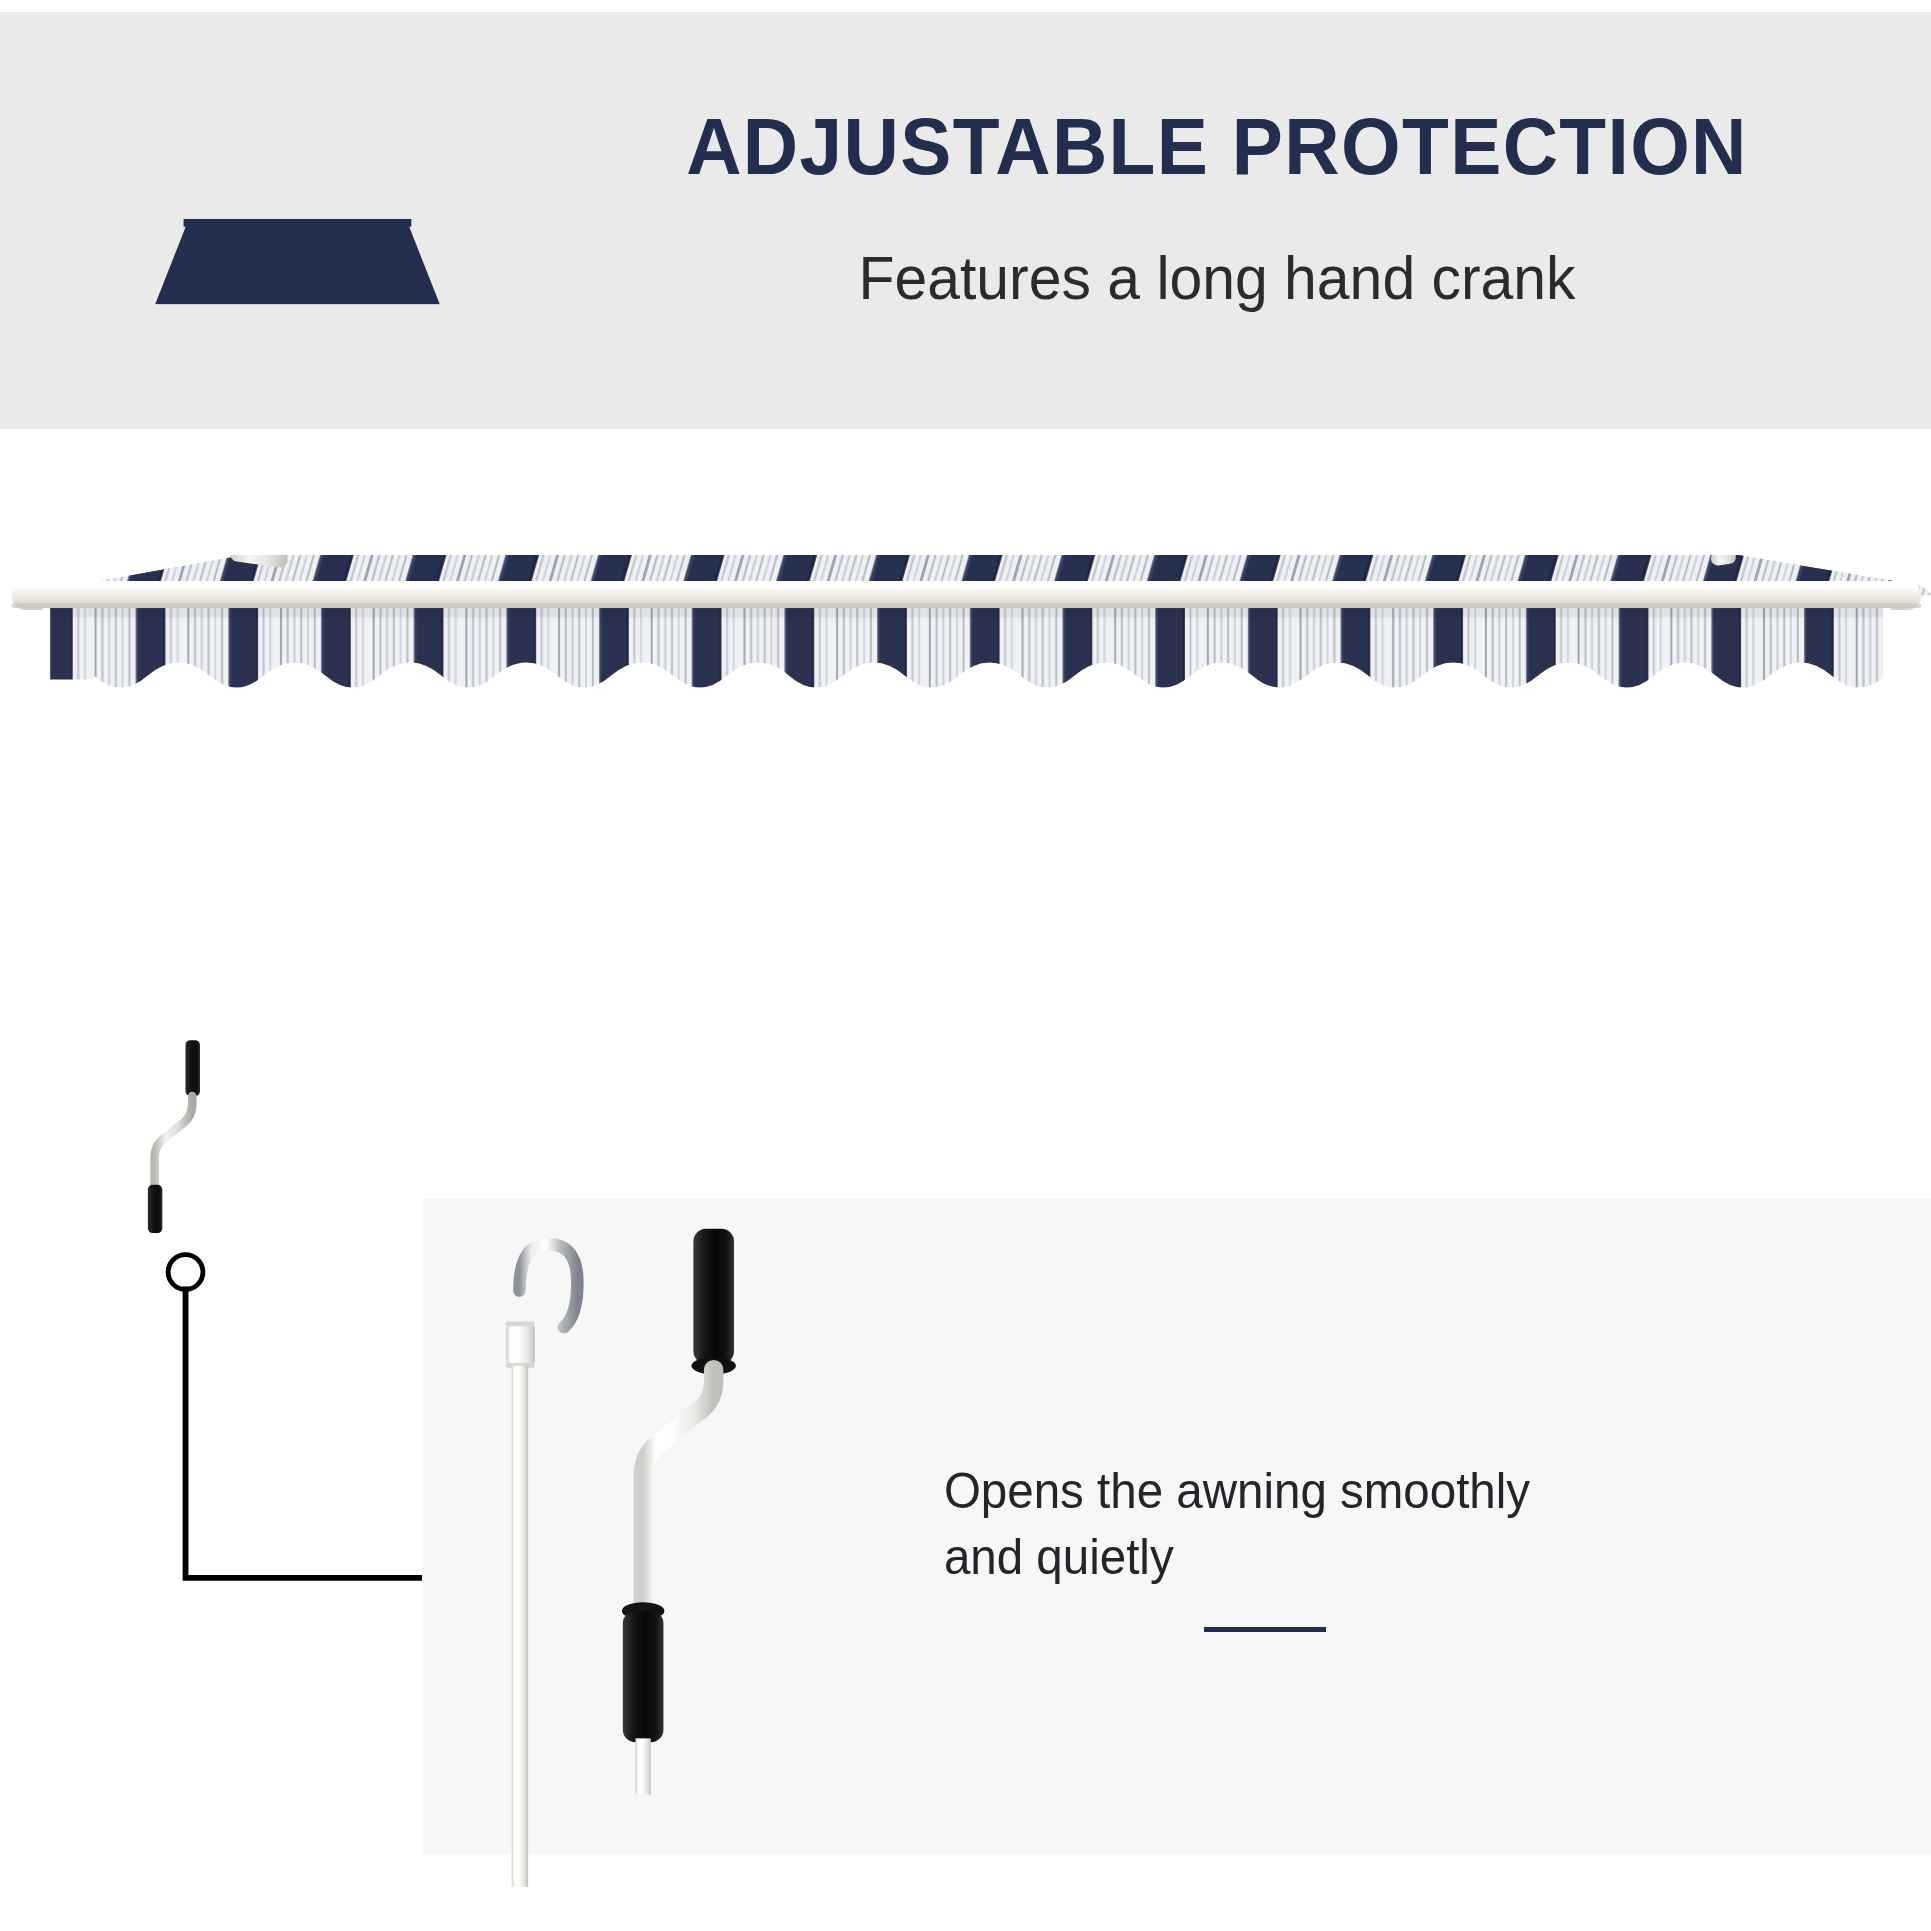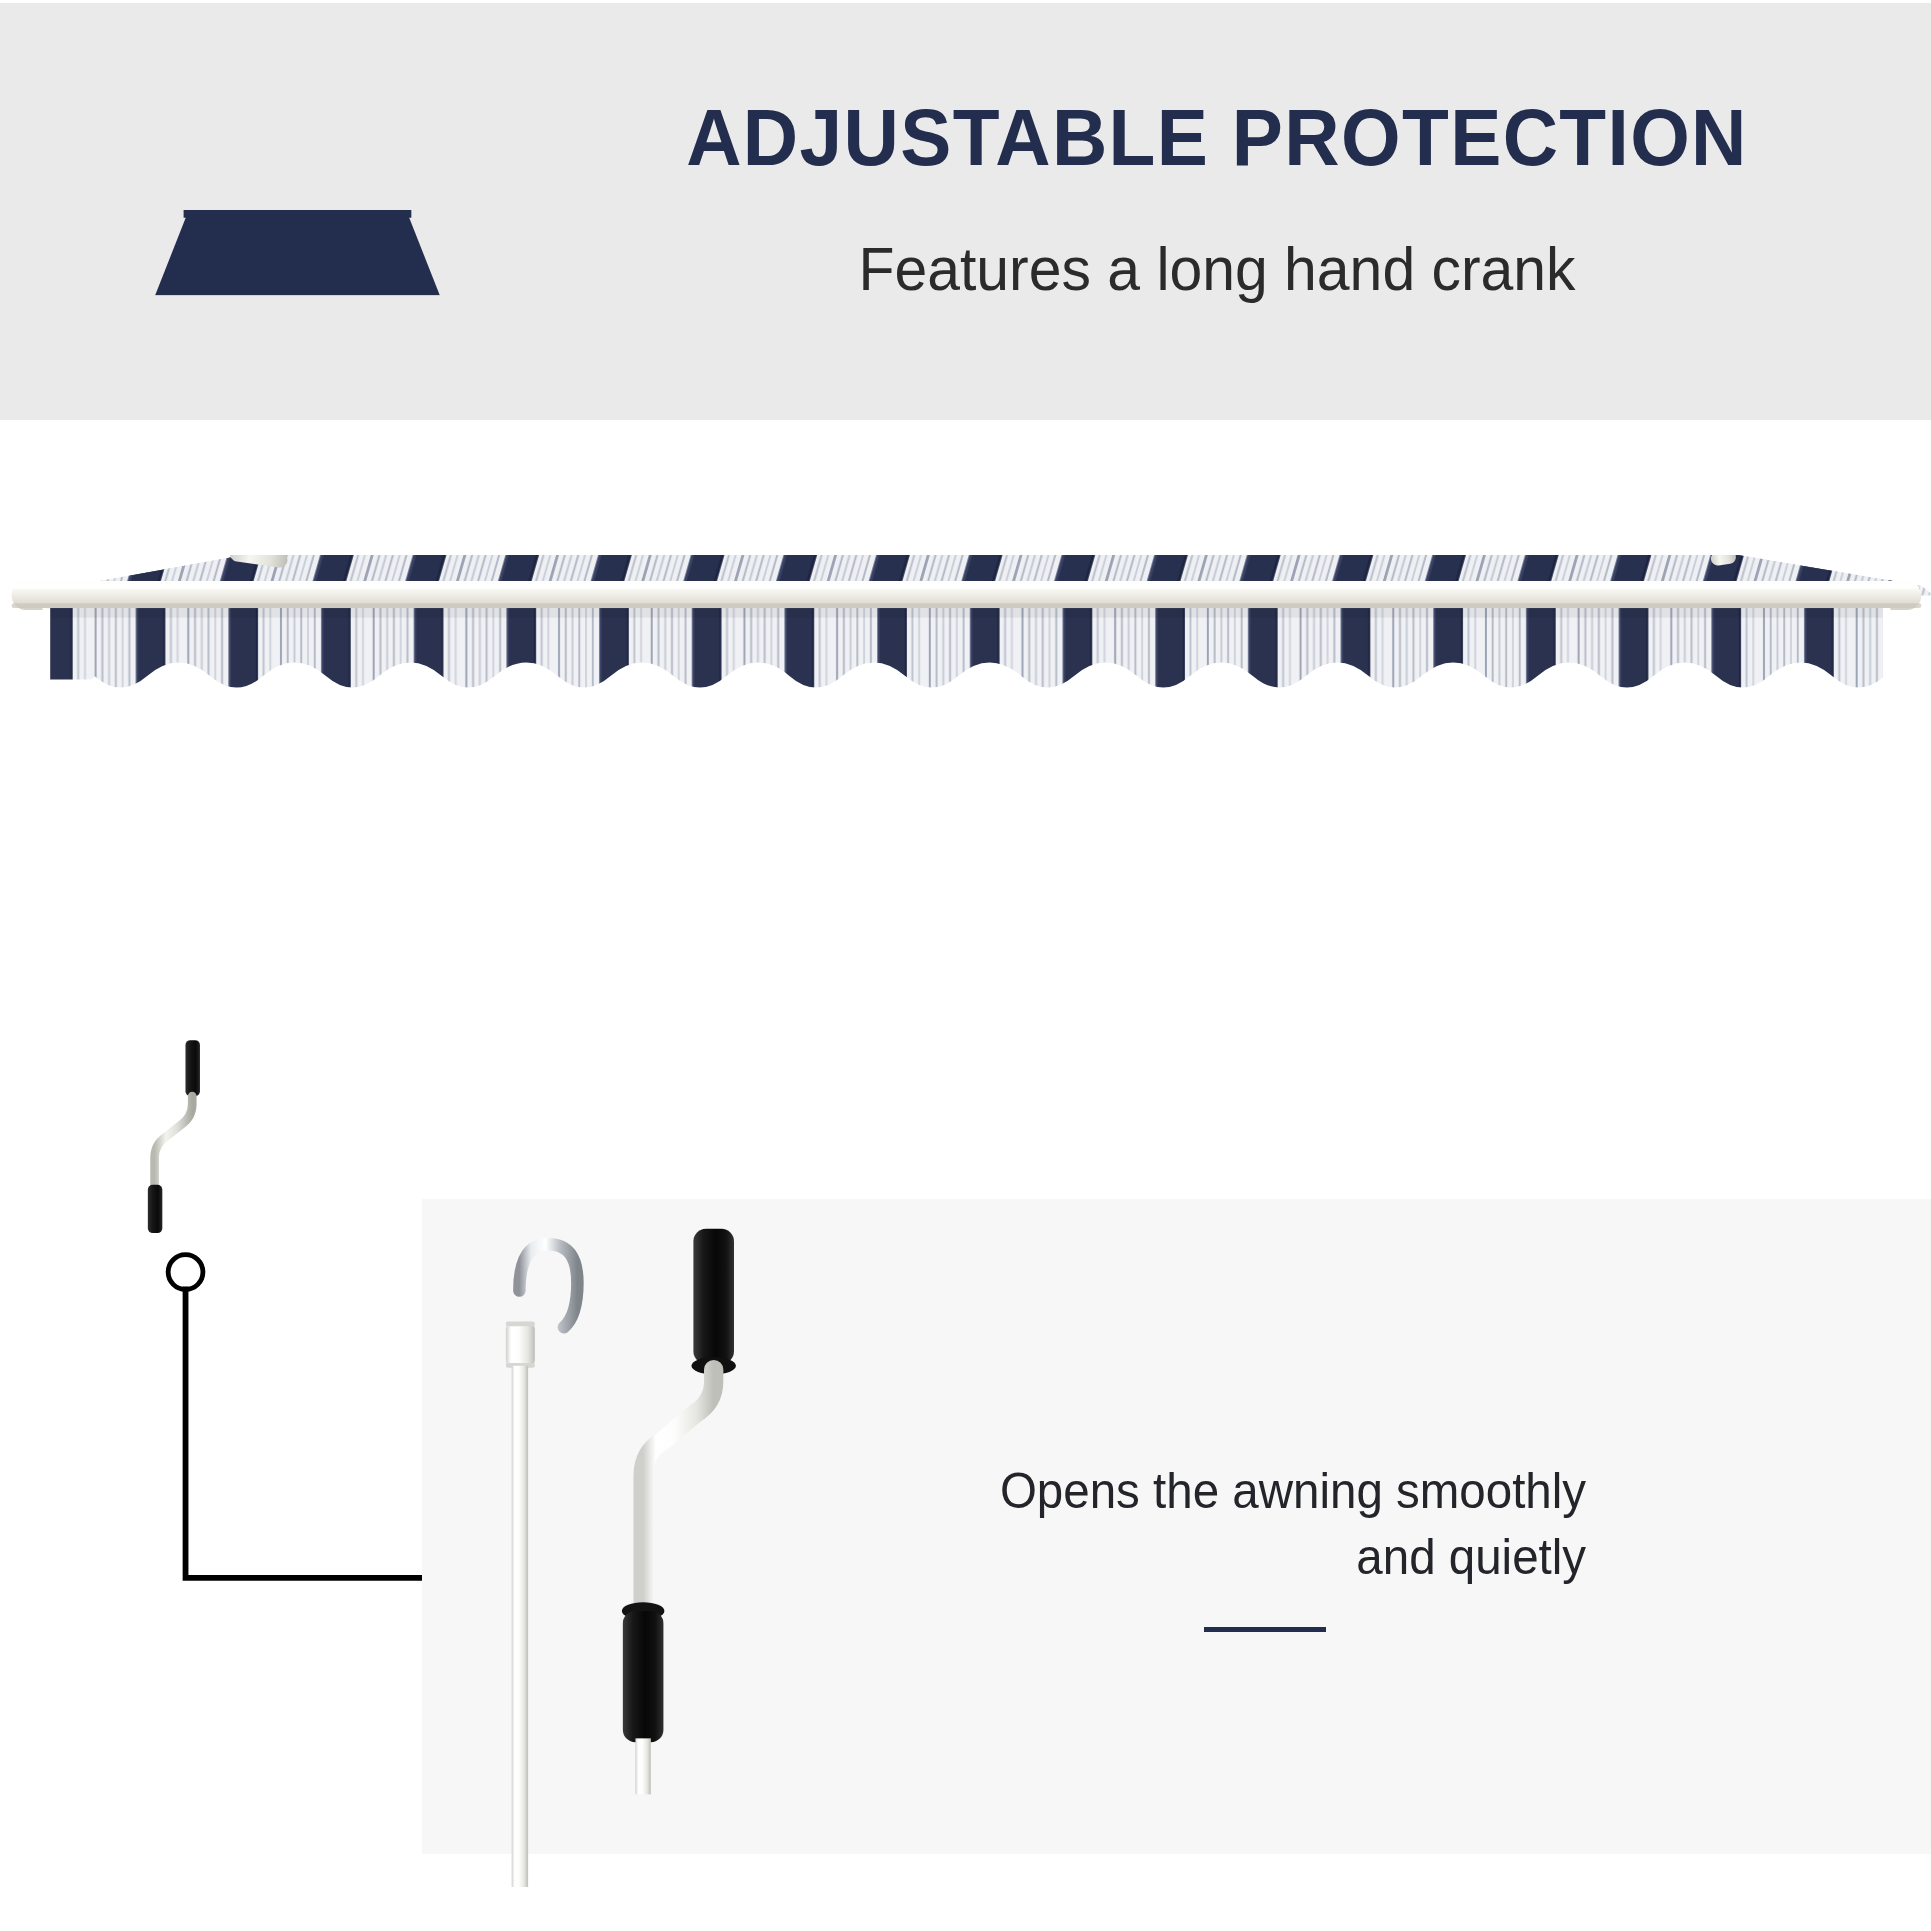--- a/index.html
+++ b/index.html
@@ -12,21 +12,21 @@
     height: 1931px;
     position: relative;
     overflow: hidden;
     font-family: "Liberation Sans", sans-serif;
     -webkit-font-smoothing: antialiased;
   }
 
   
   .header-band {
     position: absolute;
-    left: 0; top: 3px;
+    left: 0; top: 12px;
     width: 1931px;
     height: 417px;
     background: #eaeaea;
   }
 
   .awning-icon {
     position: absolute;
     left: 90px;
     top: 207px;
     width: 413px;
@@ -109,21 +109,21 @@
     top: 1221px;
     width: 406px;
     height: 666px;
   }
 
   .caption-block {
     position: absolute;
     left: 927px;
     top: 1458px;
     width: 676px;
-    text-align: right;
+    text-align: left;
   }
   .caption-line {
     font-family: "Liberation Sans Narrow", "Liberation Sans", sans-serif;
     font-size: 50px;
     color: #23252b;
     line-height: 1.32;
     white-space: nowrap;
     transform: scaleX(0.95);
     transform-origin: center center;
   }

